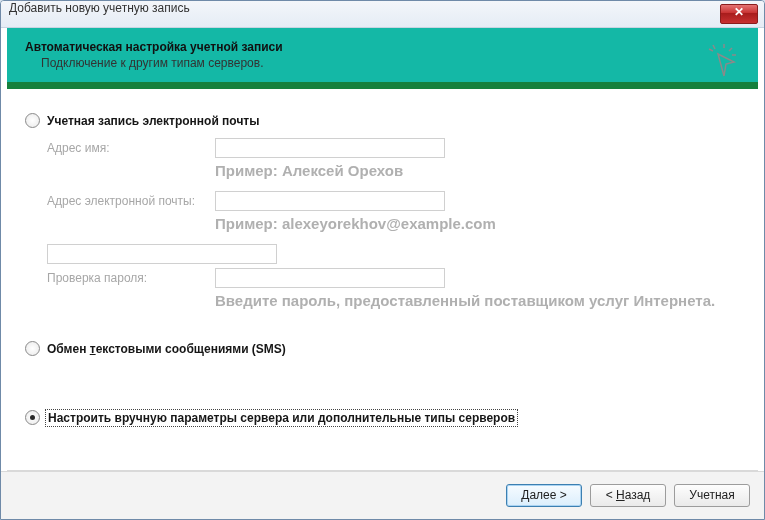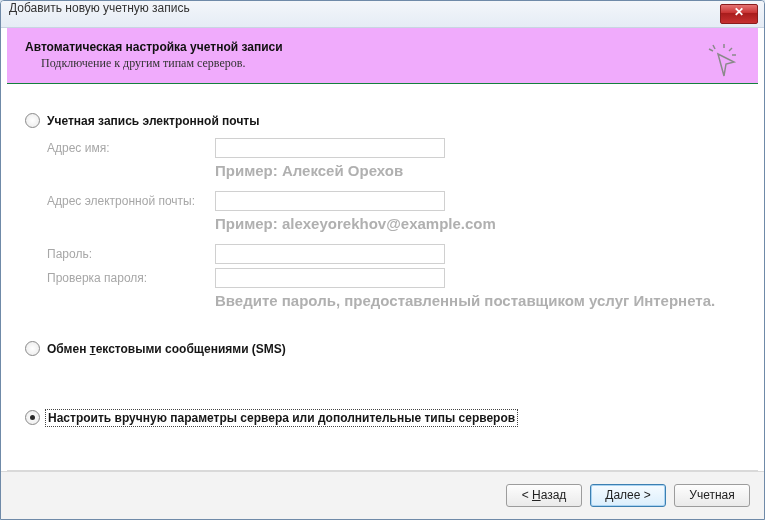--- a/index.html
+++ b/index.html
@@ -46,33 +46,32 @@
     border-radius: 2px;
     color: #fff;
     text-align: center;
     line-height: 15px;
     font-size: 12px;
     font-weight: bold;
     cursor: pointer;
   }
   .header {
     padding: 12px 18px 12px 18px;
-    border-bottom: 1px solid #15803d;
+    border-bottom: 7px solid #15803d;
     position: relative;
-    background: #f0abfc;
+    background: #14b8a6;
     margin: 0 6px;
   }
   .header-title {
     font-weight: bold;
     color: #111;
   }
   .header-sub {
     margin: 2px 0 0 16px;
     color: #333;
-    font-family: Liberation Serif, serif;
   }
   .wizard-icon {
     position: absolute;
     right: 14px;
     top: 12px;
     width: 40px;
     height: 40px;
     color: #7a7a7a;
   }
   .body {
@@ -224,21 +223,20 @@
       </div>
       <div class="form-hint">Пример: Алексей Орехов</div>
 
       <div class="form-row">
         <div class="form-label">Адрес электронной почты:</div>
         <div class="form-input"></div>
       </div>
       <div class="form-hint">Пример: alexeyorekhov@example.com</div>
 
       <div class="form-row">
-        <div class="form-label">Пароль:</div>
         <div class="form-input"></div>
       </div>
       <div class="form-row">
         <div class="form-label">Проверка пароля:</div>
         <div class="form-input"></div>
       </div>
       <div class="form-hint">Введите пароль, предоставленный поставщиком услуг Интернета.</div>
     </div>
 
     <div class="option-row space-above">
@@ -249,18 +247,18 @@
     <div class="option-row space-above-big">
       <span class="radio selected">
           <span class="dot"></span>
         </span>
       <span class="option-label focused">Настроить вручную параметры сервера или дополнительные типы серверов</span>
     </div>
 
   </div>
 
   <div class="btn-row">
+    <div class="btn default"><span class="underline-char">Д</span><span>алее &gt;</span></div>
     <div class="btn"><span>&lt; </span><span class="underline-char">Н</span><span>азад</span></div>
-    <div class="btn default"><span class="underline-char">Д</span><span>алее &gt;</span></div>
     <div class="btn">Учетная</div>
   </div>
 
 </div>
 
 </body></html>

